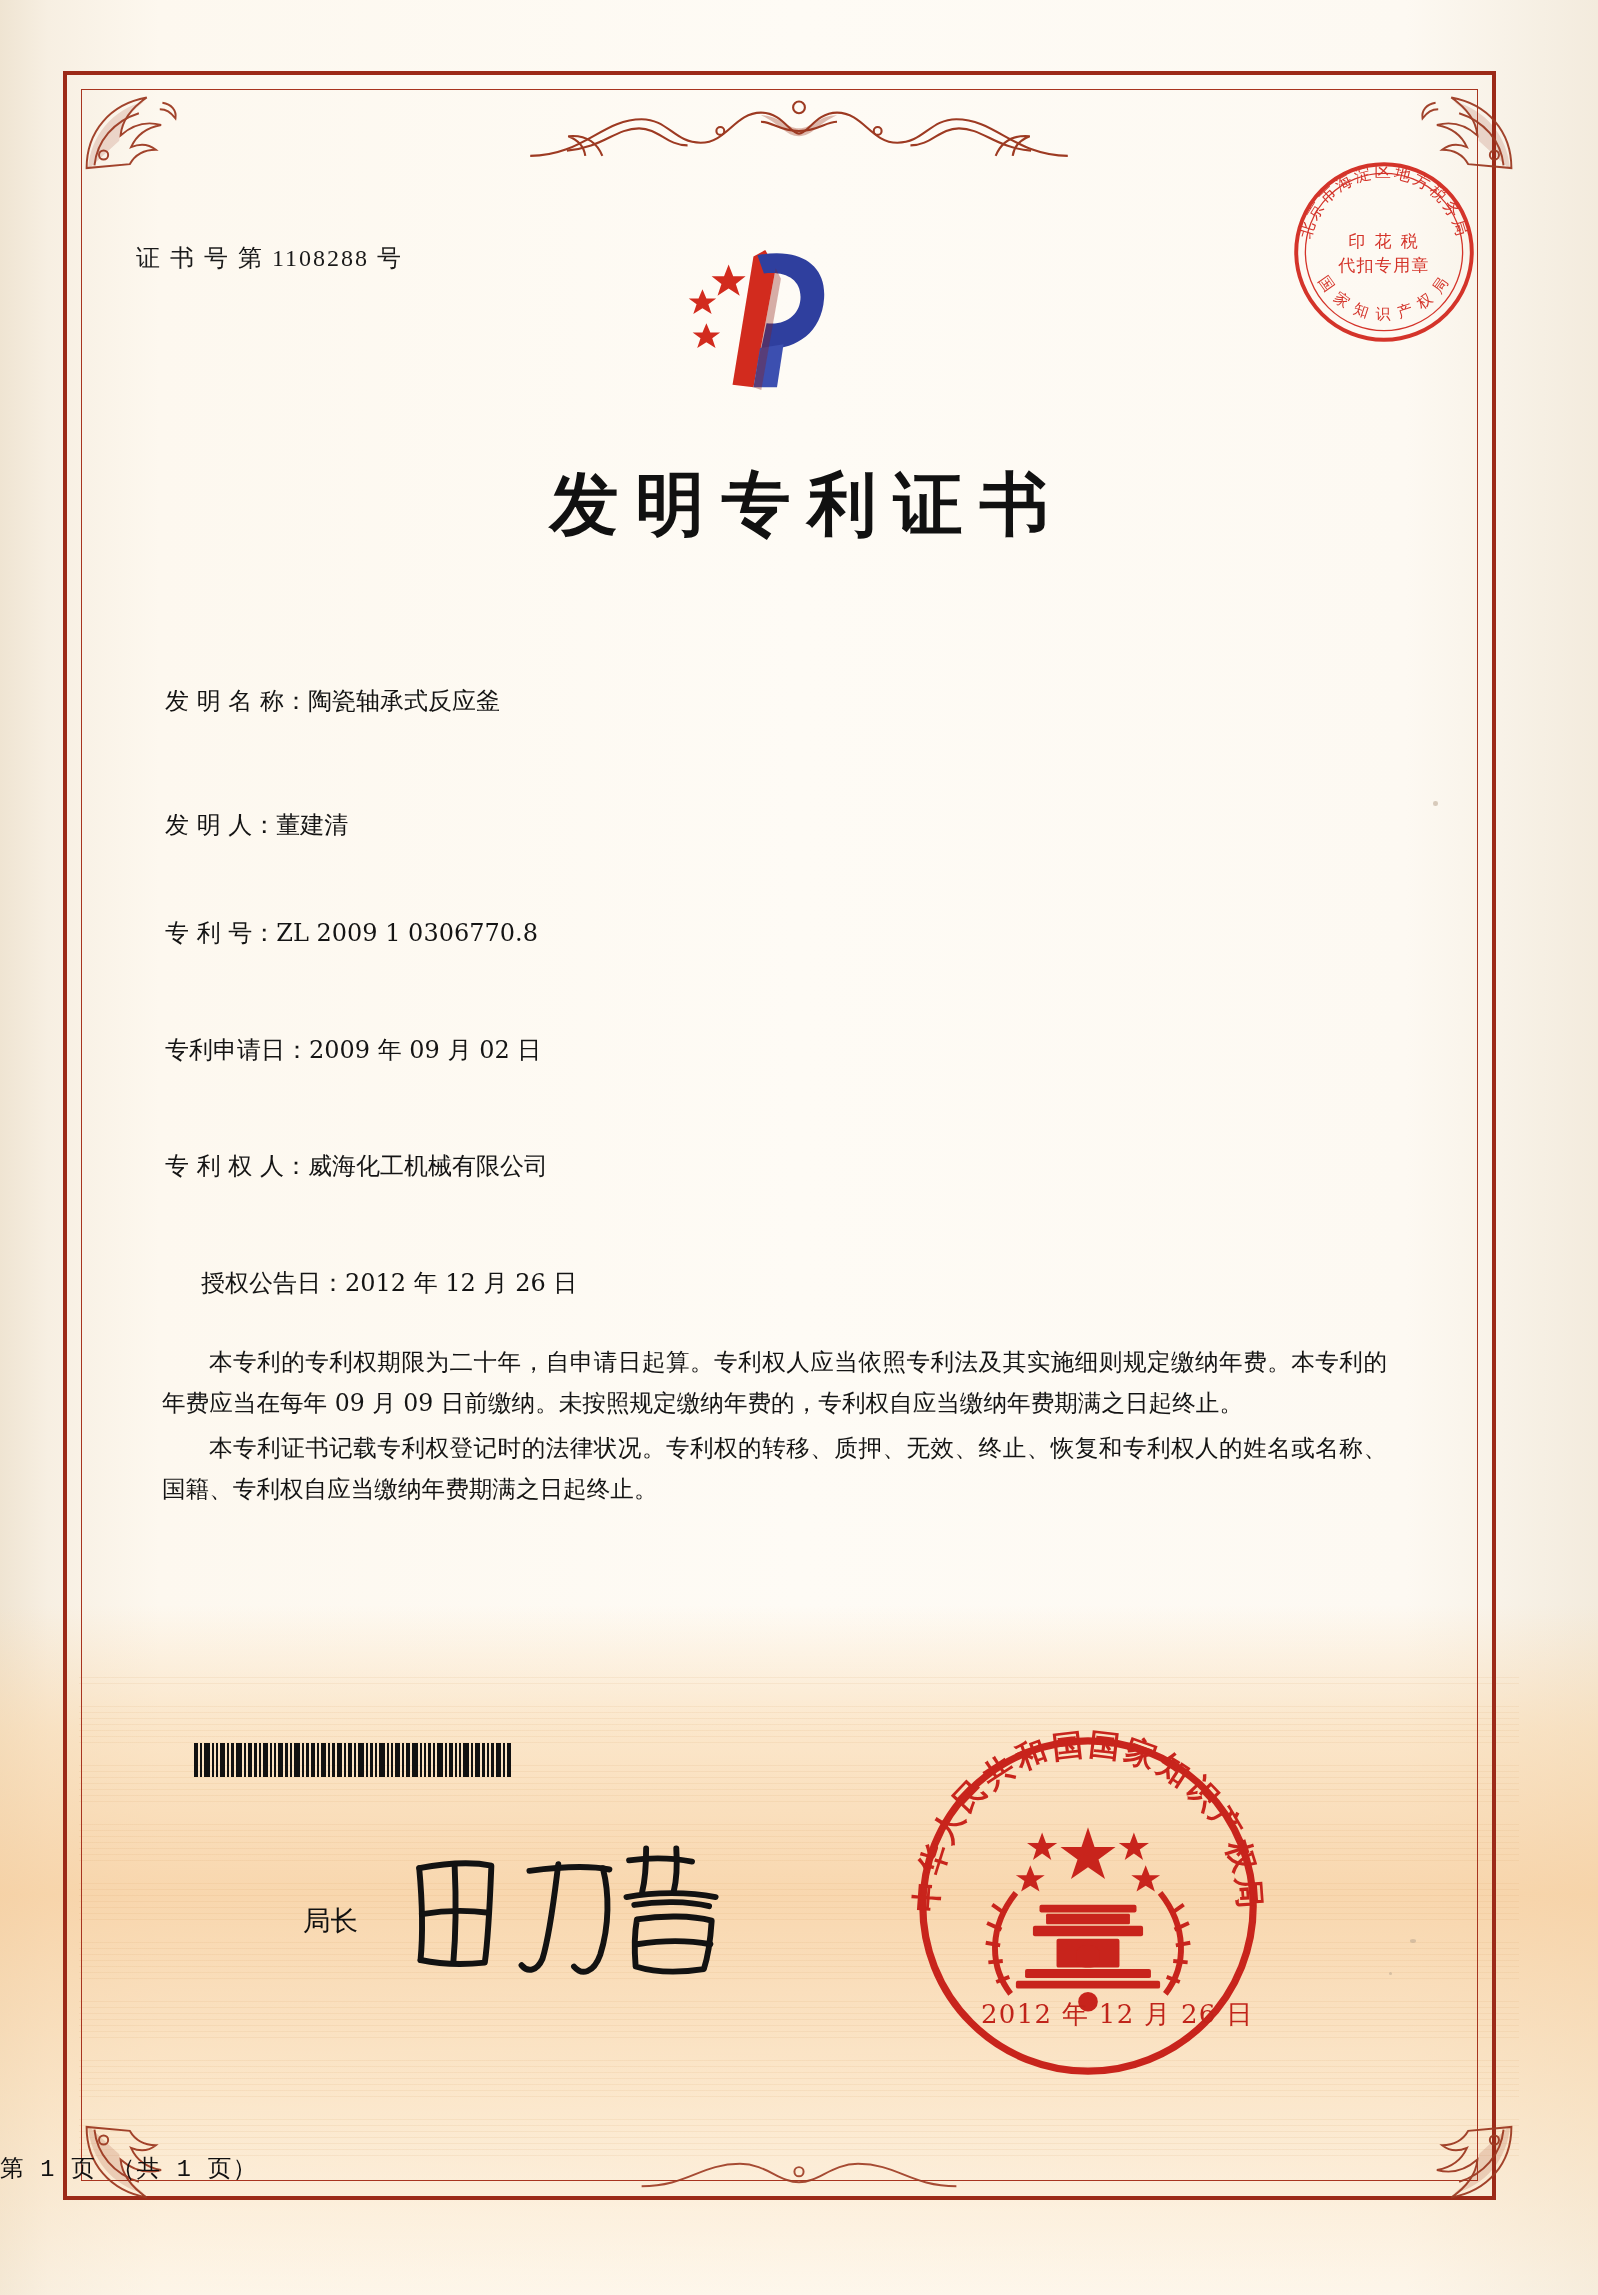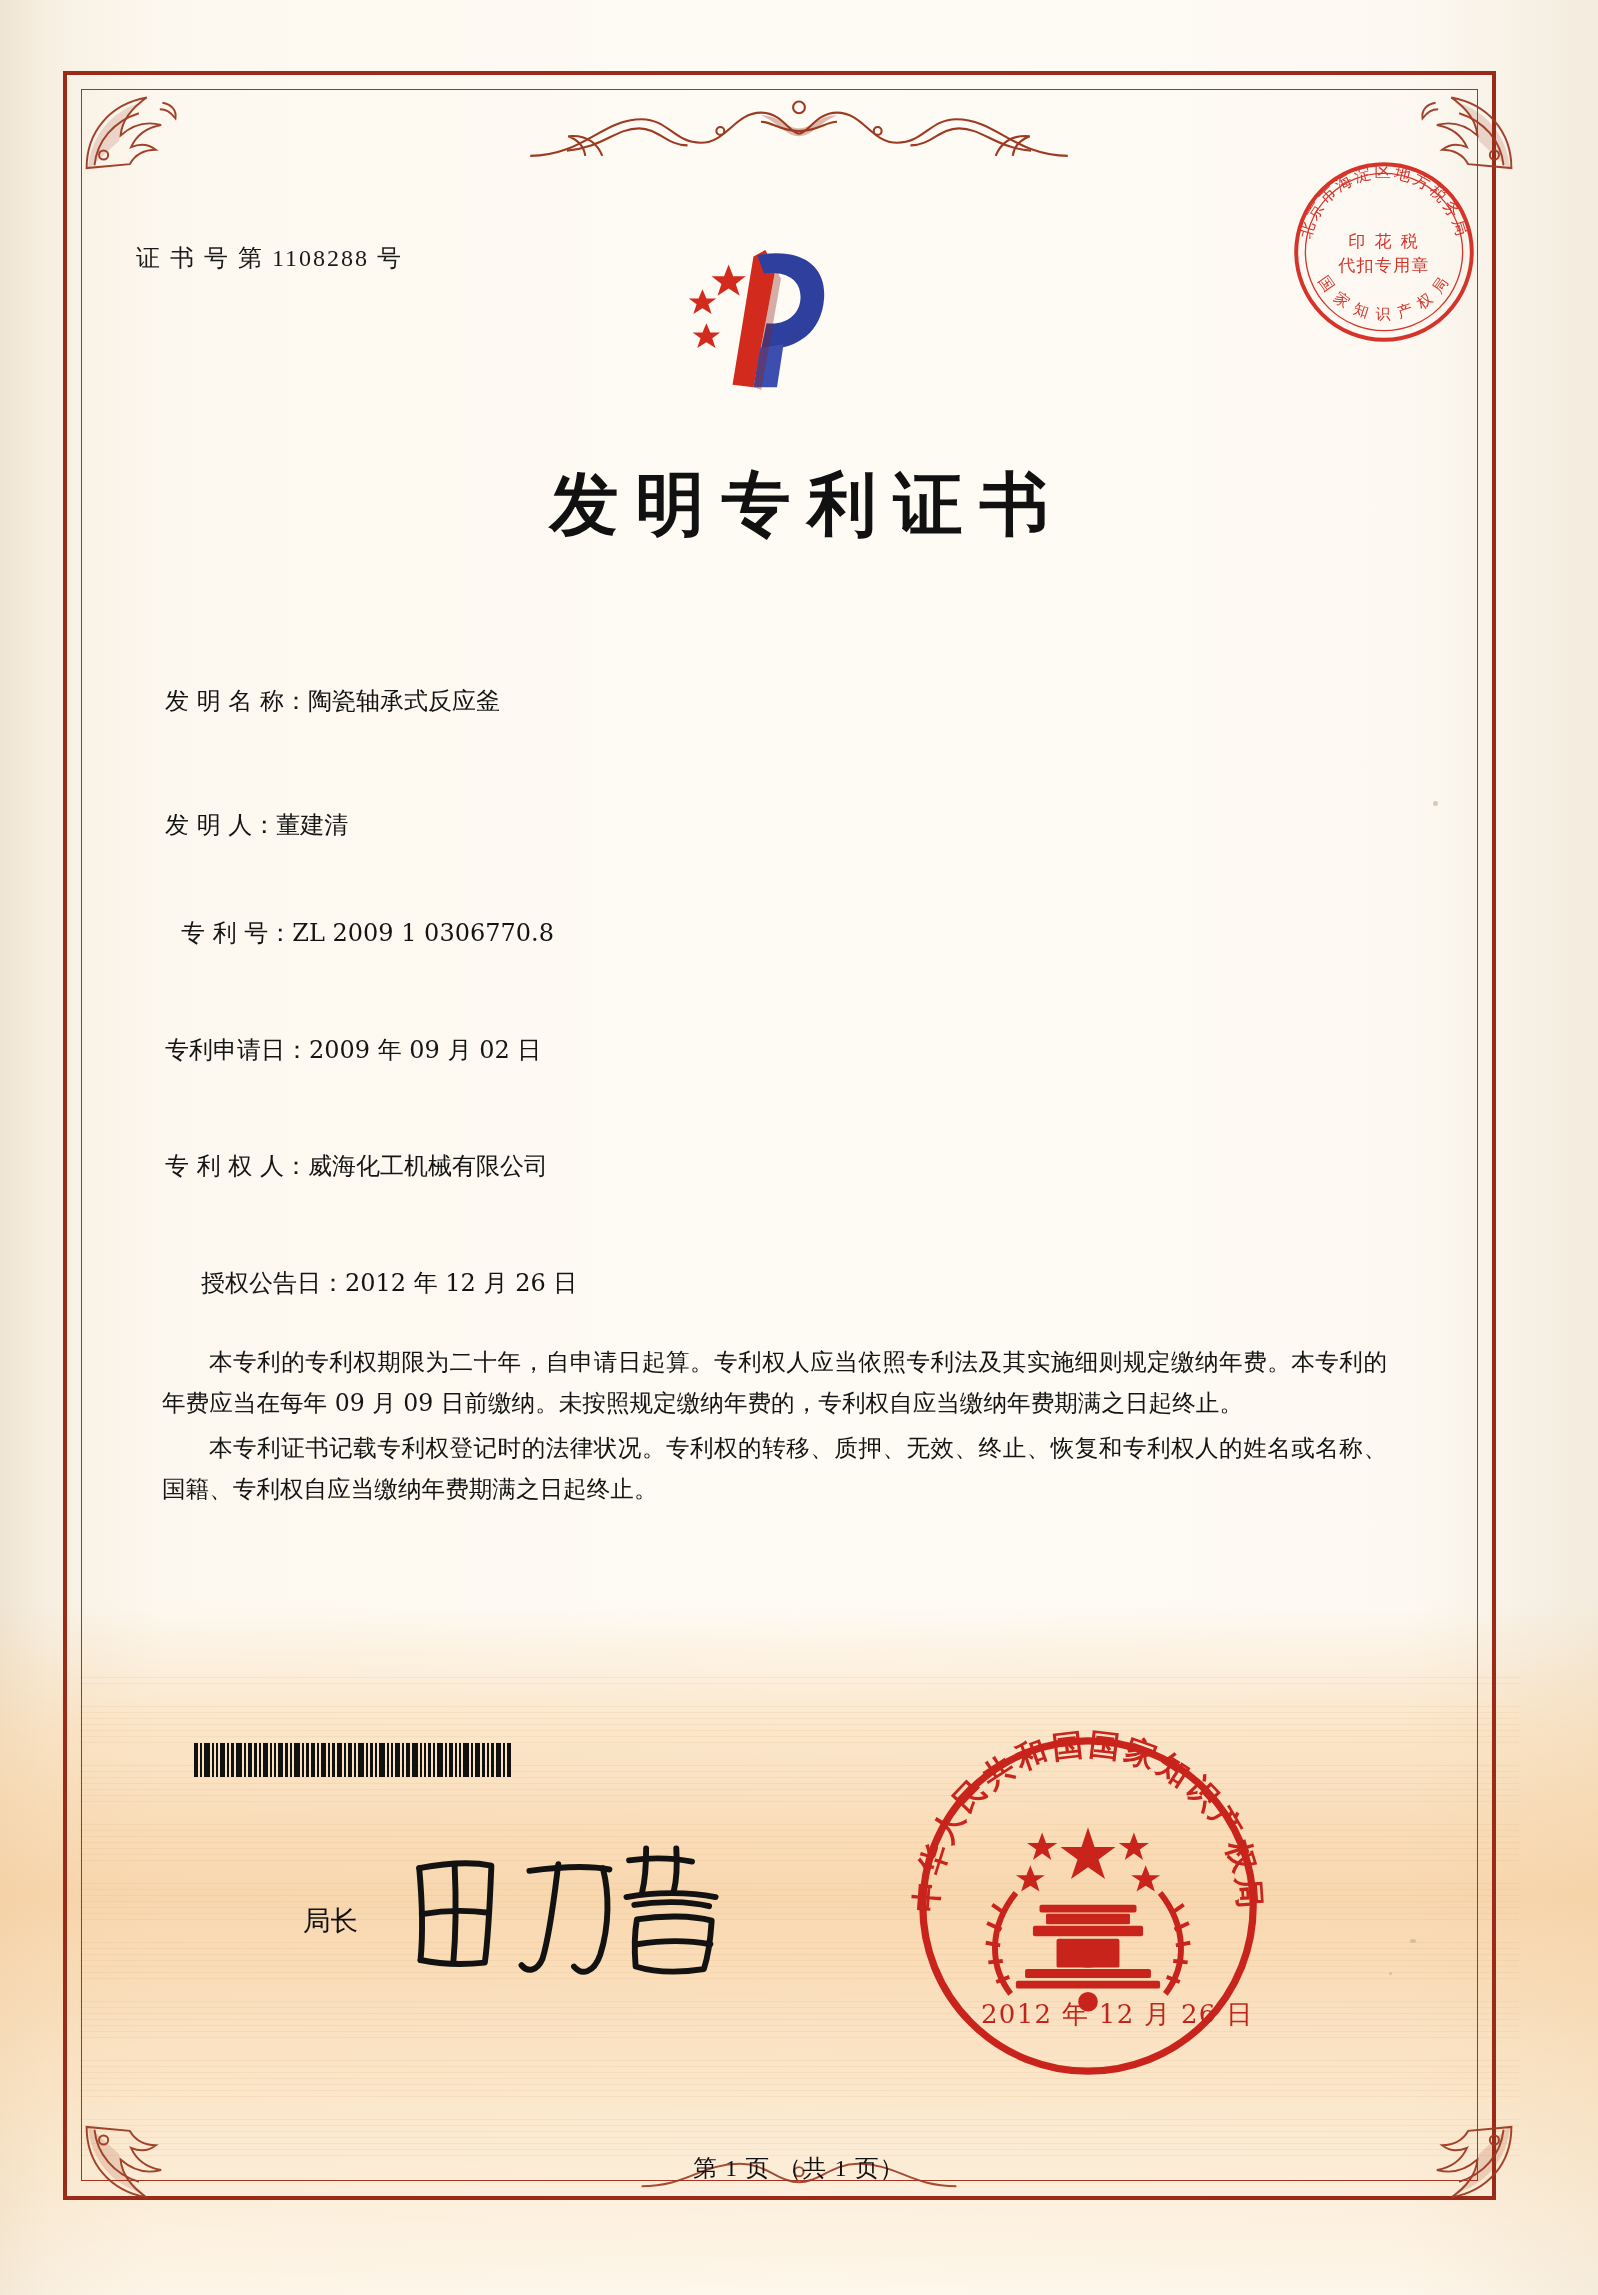--- a/index.html
+++ b/index.html
@@ -150,21 +150,21 @@
   }
   .field .lbl {
     display: inline-block;
     font-family: "DejaVu Serif", serif;
   }
   .field .val {
     font-family: "DejaVu Serif", serif;
   }
   #field-title-name { top: 685px; }
   #field-inventor   { top: 801px; margin-top: 8px; }
-  #field-patent-no  { top: 917px; margin-left: 16px; }
+  #field-patent-no  { top: 917px; }
   #field-app-date   { top: 1034px; }
   #field-holder     { top: 1150px; }
   #field-grant-date { top: 1267px; margin-left: 36px; }
 
   
   #body-text {
     position: absolute;
     left: 162px;
     top: 1342px;
     width: 1225px;
@@ -226,22 +226,21 @@
     color: #c0241a;
     letter-spacing: 1.3px;
     white-space: nowrap;
   }
 
   
   #footer {
     position: absolute;
     left: 0; right: 0;
     bottom: 111px;
-    text-align: center;
-    font-family: Liberation Serif, serif;
+    font-family: Liberation Mono, monospace;
     font-size: 23.6px;
     color: #111;
     letter-spacing: 1.3px;
   }
 
   
   .speck { position: absolute; background: #b9a690; border-radius: 50%; opacity:.55; }
 </style>
 </head>
 <body>

